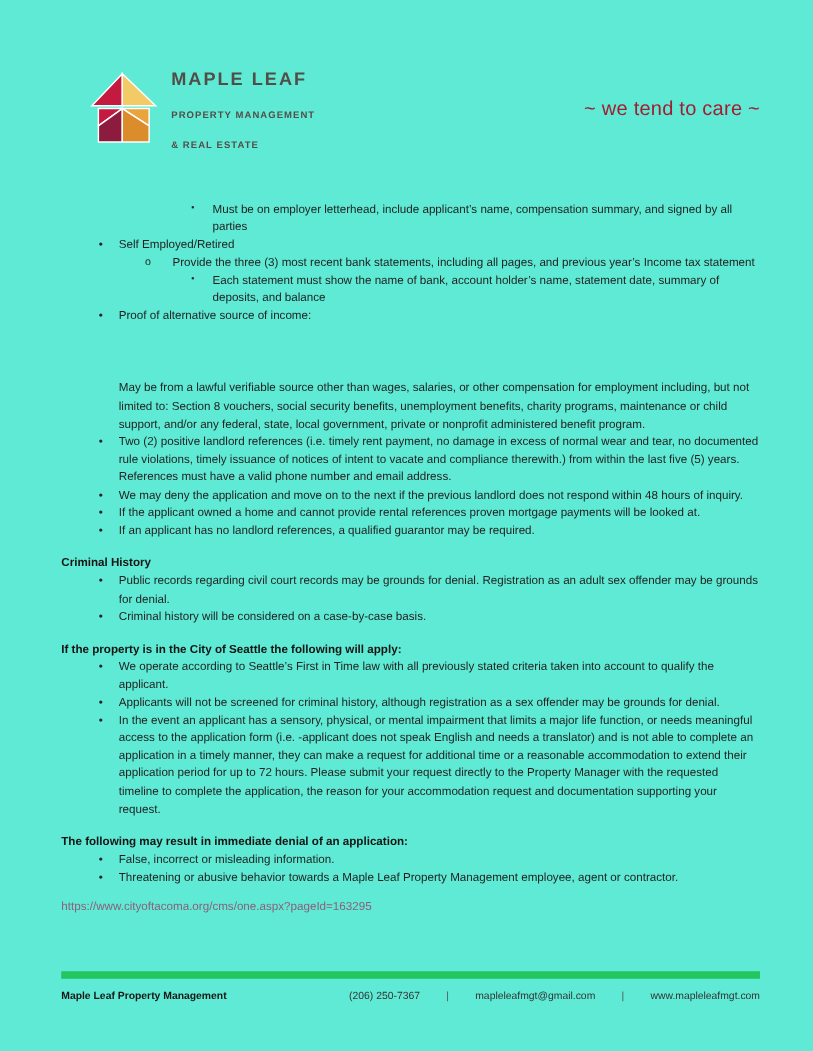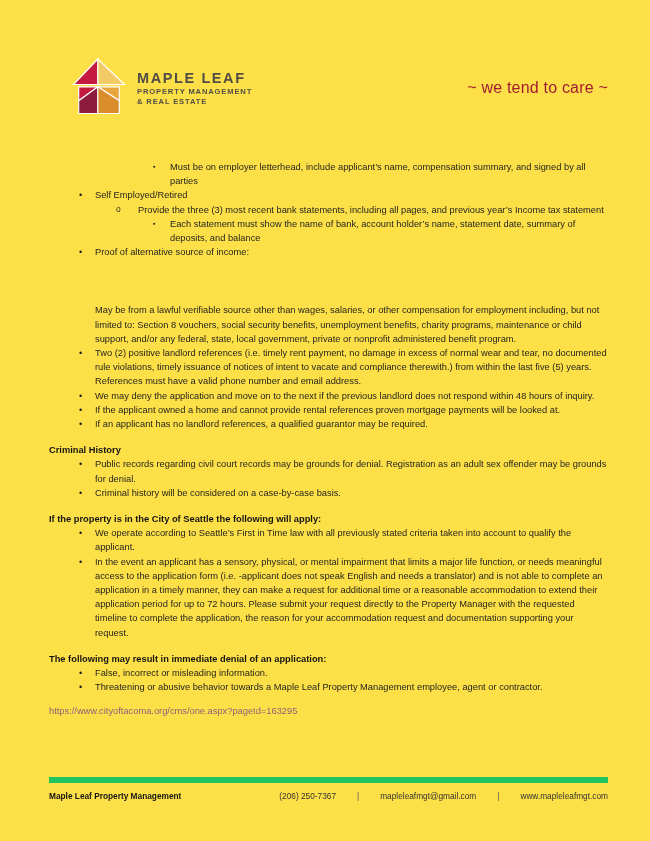--- a/index.html
+++ b/index.html
@@ -1,38 +1,38 @@
 <!DOCTYPE html>
 <html><head>
 <meta charset="utf-8">
 <style>
   html,body{margin:0;padding:0;background:#ffffff;}
   .page{
     position:relative;
     width:650px;height:841px;
-    background:#fde047;
+    background:#5eead4;
     font-family:"Liberation Sans",sans-serif;
     overflow:hidden;
   }
   
   .header{
     display:flex;align-items:center;
     padding:56px 42px 0 70px;
     height:64px;
   }
   .logo-group{display:flex;align-items:center;gap:9px;}
   .logo-mark{width:58px;height:62px;display:block;}
   .logo-text{display:flex;flex-direction:column;justify-content:center;}
   .logo-title{
     font-size:14.5px;font-weight:bold;letter-spacing:1.6px;
     color:#524e47;line-height:16px;
   }
   .logo-sub{
     font-size:7.6px;font-weight:bold;letter-spacing:0.85px;
-    color:#524e47;line-height:9.5px;margin-top:1px;
+    color:#524e47;line-height:9.5px;margin-top:15px;
   }
   .tagline{
     margin-left:auto;
     color:#a21c33;font-weight:normal;font-size:16px;
     letter-spacing:0.2px;white-space:nowrap;
   }
   
   .doc{
     padding:40px 42px 0 49px;
     font-size:9.3px;line-height:14.2px;color:#1f1f1f;
@@ -94,20 +94,21 @@
       <div class="blk cont">May be from a lawful verifiable source other than wages, salaries, or other compensation for employment including, but not limited to: Section 8 vouchers, social security benefits, unemployment benefits, charity programs, maintenance or child support, and/or any federal, state, local government, private or nonprofit administered benefit program.</div>
       <div class="blk li1">Two (2) positive landlord references (i.e. timely rent payment, no damage in excess of normal wear and tear, no documented rule violations, timely issuance of notices of intent to vacate and compliance therewith.) from within the last five (5) years. References must have a valid phone number and email address.</div>
       <div class="blk li1">We may deny the application and move on to the next if the previous landlord does not respond within 48 hours of inquiry.</div>
       <div class="blk li1">If the applicant owned a home and cannot provide rental references proven mortgage payments will be looked at.</div>
       <div class="blk li1">If an applicant has no landlord references, a qualified guarantor may be required.</div>
       <div class="blk heading">Criminal History</div>
       <div class="blk li1">Public records regarding civil court records may be grounds for denial. Registration as an adult sex offender may be grounds for denial.</div>
       <div class="blk li1">Criminal history will be considered on a case-by-case basis.</div>
       <div class="blk heading">If the property is in the City of Seattle the following will apply:</div>
       <div class="blk li1">We operate according to Seattle’s First in Time law with all previously stated criteria taken into account to qualify the applicant.</div>
+      <div class="blk li1">Applicants will not be screened for criminal history, although registration as a sex offender may be grounds for denial.</div>
       <div class="blk li1">In the event an applicant has a sensory, physical, or mental impairment that limits a major life function, or needs meaningful access to the application form (i.e. -applicant does not speak English and needs a translator) and is not able to complete an application in a timely manner, they can make a request for additional time or a reasonable accommodation to extend their application period for up to 72 hours. Please submit your request directly to the Property Manager with the requested timeline to complete the application, the reason for your accommodation request and documentation supporting your request.</div>
       <div class="blk heading">The following may result in immediate denial of an application:</div>
       <div class="blk li1">False, incorrect or misleading information.</div>
       <div class="blk li1">Threatening or abusive behavior towards a Maple Leaf Property Management employee, agent or contractor.</div>
       <div class="link-row">
       <a class="doclink">https://www.cityoftacoma.org/cms/one.aspx?pageId=163295</a>
     </div>
   </div>
 
   <div class="footer">

